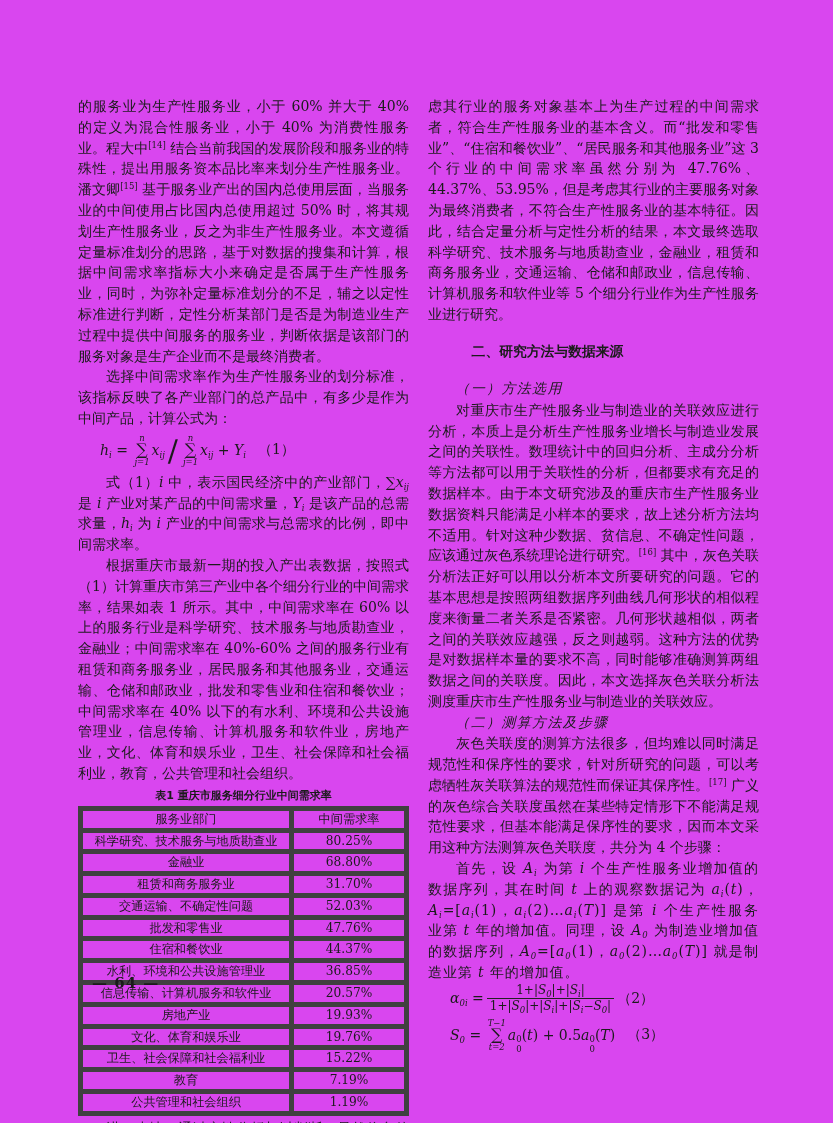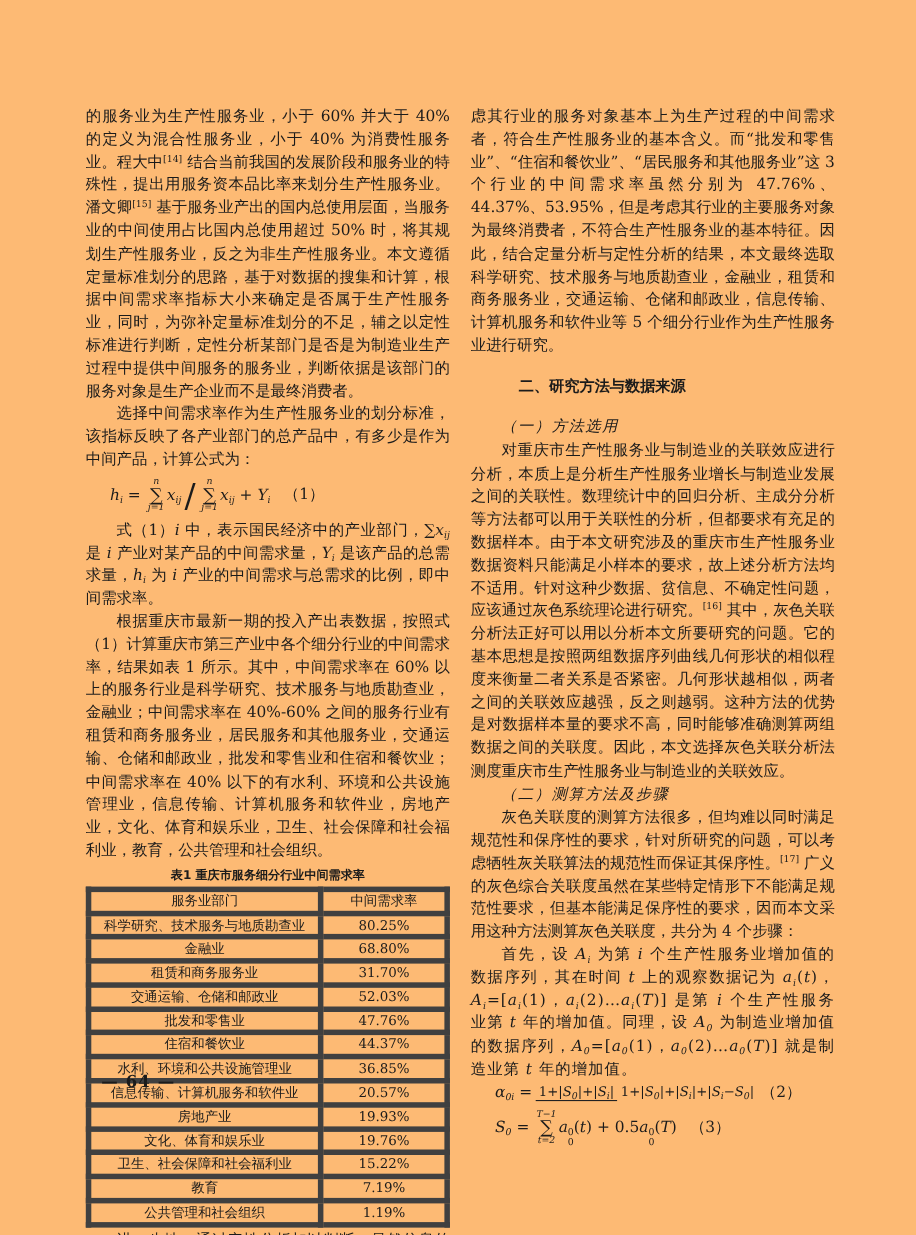--- a/index.html
+++ b/index.html
@@ -1,17 +1,17 @@
 <!DOCTYPE html>
 <html><head>
 <meta charset="utf-8">
 <style>
   html,body{margin:0;padding:0;background:#ffffff;}
   .page{
-    position:relative;width:833px;height:1123px;background:#fdba74;
+    position:relative;width:833px;height:1123px;background:#d946ef;
     font-family:"DejaVu Serif","Liberation Serif",serif;color:#1b1b1b;
     overflow:hidden;
   }
   .columns{position:absolute;top:96px;left:78px;display:flex;gap:19px;}
   .col{width:331px;font-size:14px;line-height:20.8px;text-align:justify;text-justify:inter-character;}
   p{margin:0;text-indent:2em;}
   p.noindent{text-indent:0;}
   p.spaced{letter-spacing:0.9px;}
   sup{font-size:8.5px;line-height:0;vertical-align:5px;}
   sub{font-size:8.5px;line-height:0;vertical-align:-3px;font-style:italic;}
@@ -26,21 +26,21 @@
   }
   .formula{margin:5px 0 5px 22px;text-indent:0;font-size:14px;text-align:left;}
   .formula .ftag{margin-left:12px;font-style:normal;}
   .msum{display:inline-flex;flex-direction:column;align-items:center;line-height:1;margin:0 2px;vertical-align:middle;}
   .msum .lim{font-size:8.5px;font-style:italic;line-height:1;}
   .msum .sig{font-size:16px;line-height:1;font-style:normal;}
   .mslash{font-size:30px;font-weight:normal;vertical-align:-7px;line-height:0;margin:0 3px;}
   .mss{display:inline-flex;flex-direction:column;line-height:1;font-size:8.5px;vertical-align:-3px;font-style:normal;}
   .mss span{line-height:1.1;}
   .frow{display:flex;align-items:center;margin:0 0 4px 22px;font-size:14px;}
-  .frac{display:inline-flex;text-align:center;margin:0 3px;font-size:12px;}
+  .frac{display:inline-flex;flex-direction:column;text-align:center;margin:0 3px;font-size:12px;}
   .frac .num{border-bottom:1px solid #222;padding:0 3px;line-height:15px;}
   .frac .den{padding:0 3px;line-height:15px;}
   .tbl-caption{
     text-align:center;text-indent:0;
     font-family:"DejaVu Sans","Liberation Sans",sans-serif;
     font-weight:bold;font-size:11px;line-height:14px;margin:5px 0 3px;
   }
   table.demand{width:100%;border-collapse:collapse;table-layout:fixed;font-size:12.2px;margin:0 0 2px;}
   table.demand th,table.demand td{
     border:5px solid #404040;text-align:center;font-weight:normal;
@@ -87,21 +87,21 @@
             </tr>
             <tr>
               <td class="c1">金融业</td>
               <td>68.80%</td>
             </tr>
             <tr>
               <td class="c1">租赁和商务服务业</td>
               <td>31.70%</td>
             </tr>
             <tr>
-              <td class="c1">交通运输、仓储和邮政业</td>
+              <td class="c1">交通运输、不确定性问题</td>
               <td>52.03%</td>
             </tr>
             <tr>
               <td class="c1">批发和零售业</td>
               <td>47.76%</td>
             </tr>
             <tr>
               <td class="c1">住宿和餐饮业</td>
               <td>44.37%</td>
             </tr>

